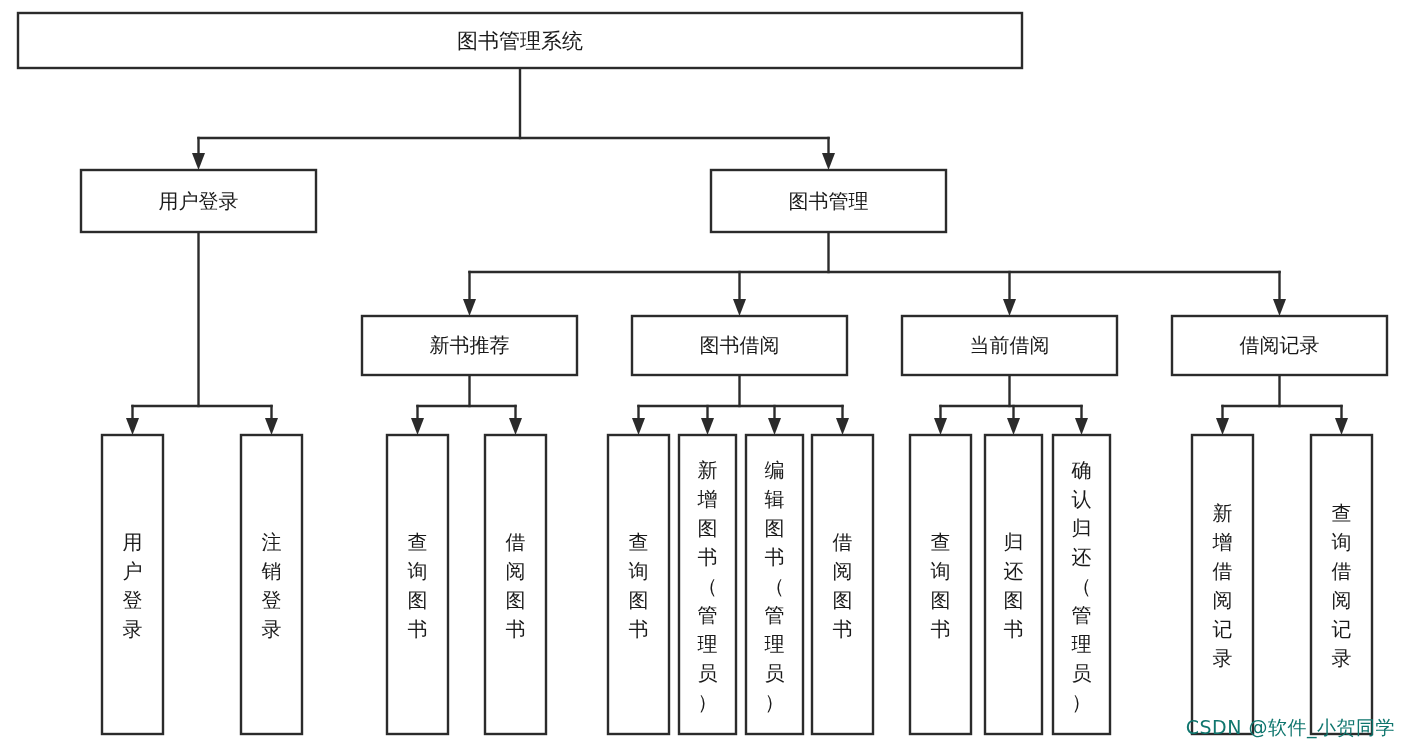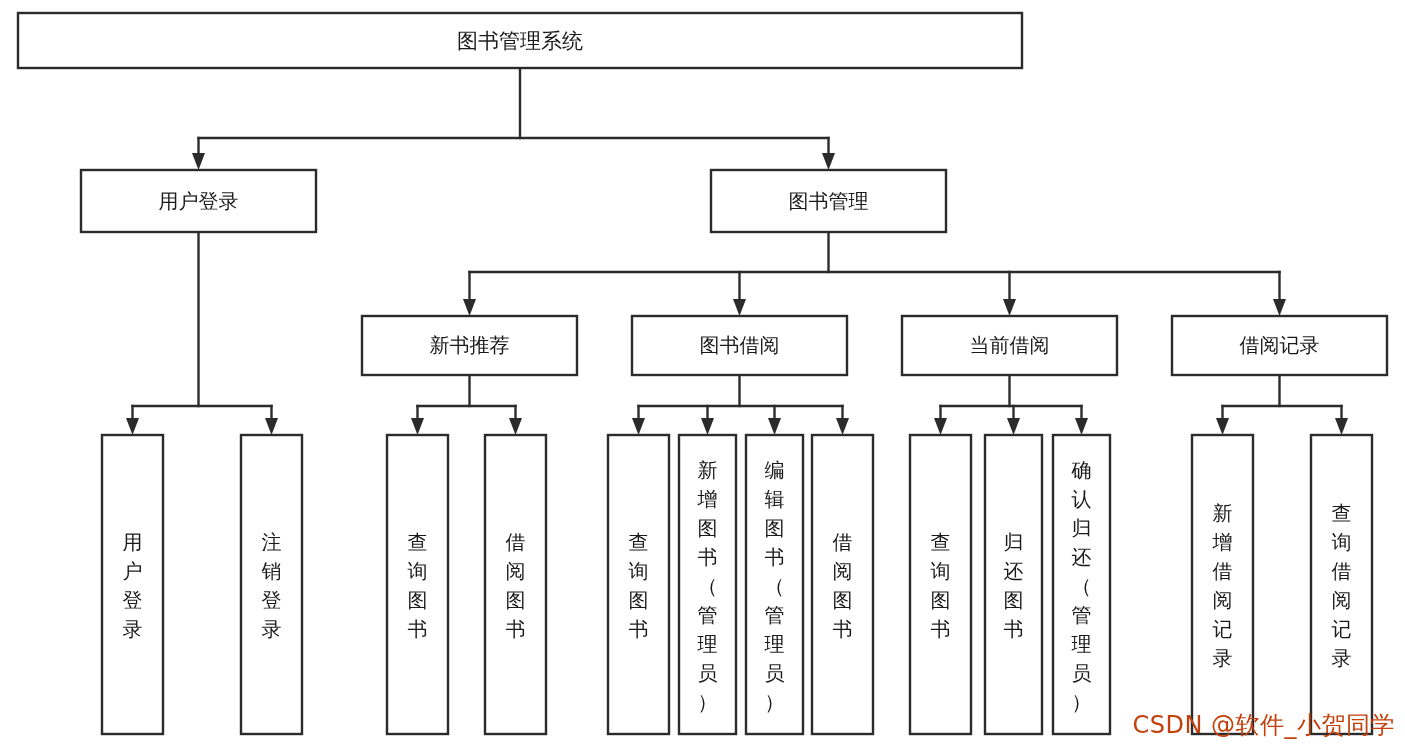--- a/index.html
+++ b/index.html
@@ -52,22 +52,22 @@
   }
   .arrow-head {
     fill: #2b2b2b;
     stroke: none;
   }
   .watermark {
     position: absolute;
     right: 10px;
     bottom: 6px;
     font-family: "DejaVu Sans", "Liberation Sans", sans-serif;
-    font-size: 24px;
-    color: #c2410c;
+    font-size: 19px;
+    color: #0f766e;
     white-space: nowrap;
     letter-spacing: 0.5px;
     pointer-events: none;
   }
 </style>
 </head>
 <body>
 
 <div id="stage">
   <svg id="diagram" viewBox="0 0 1405 747" xmlns="http://www.w3.org/2000/svg">

